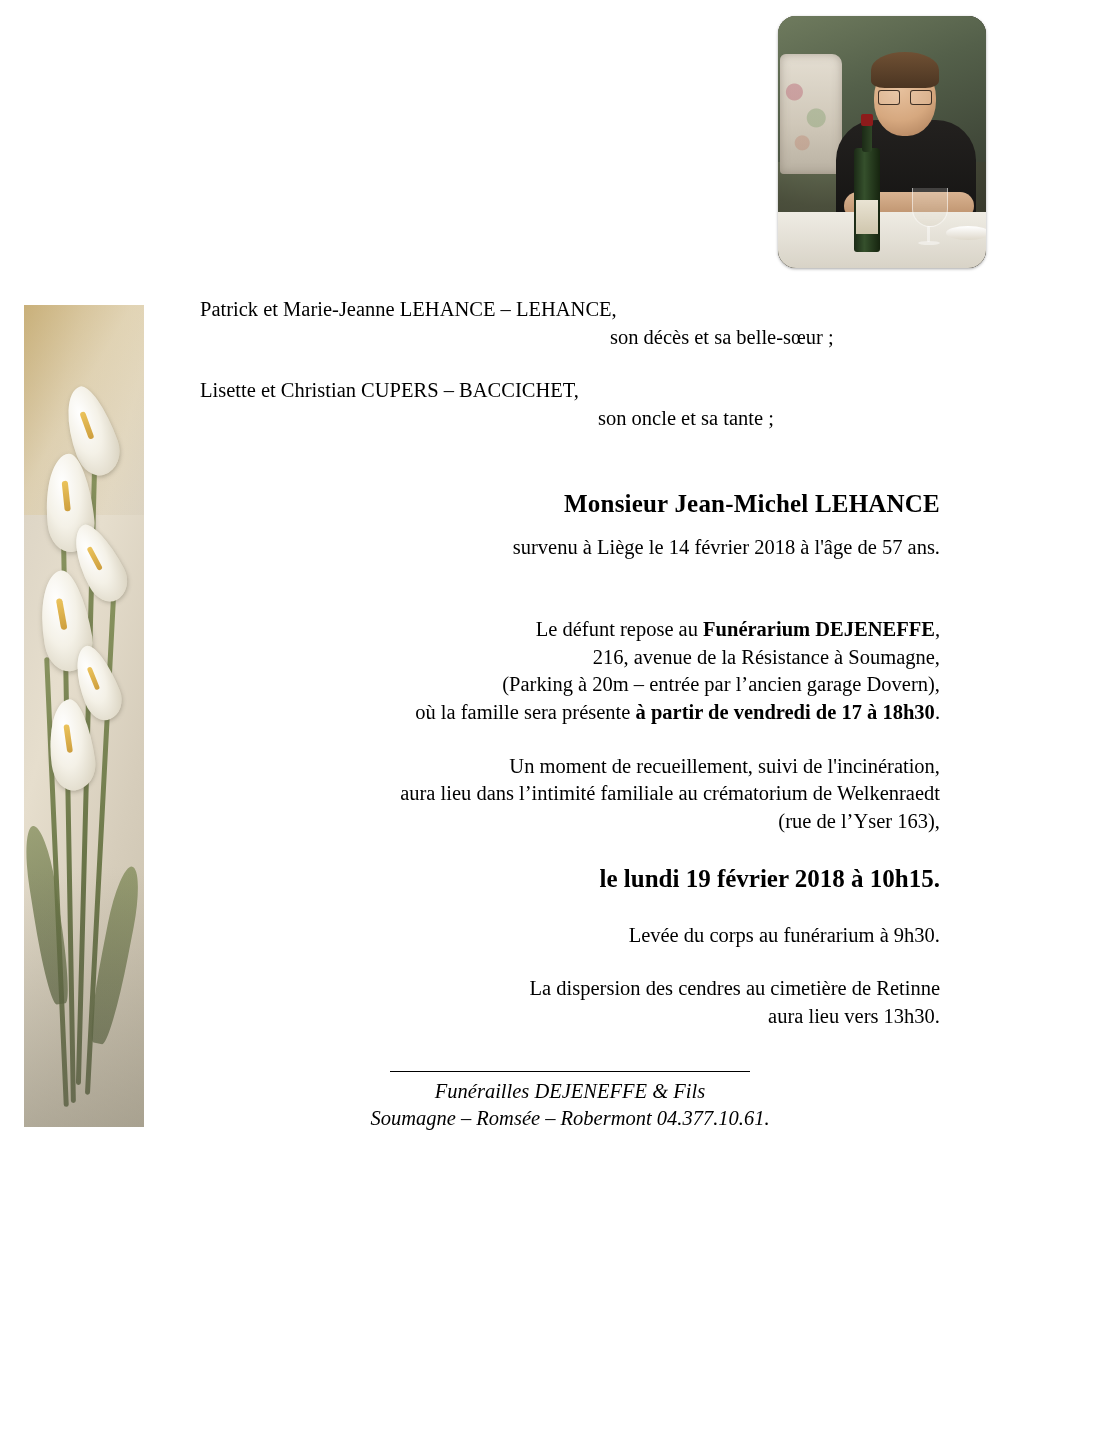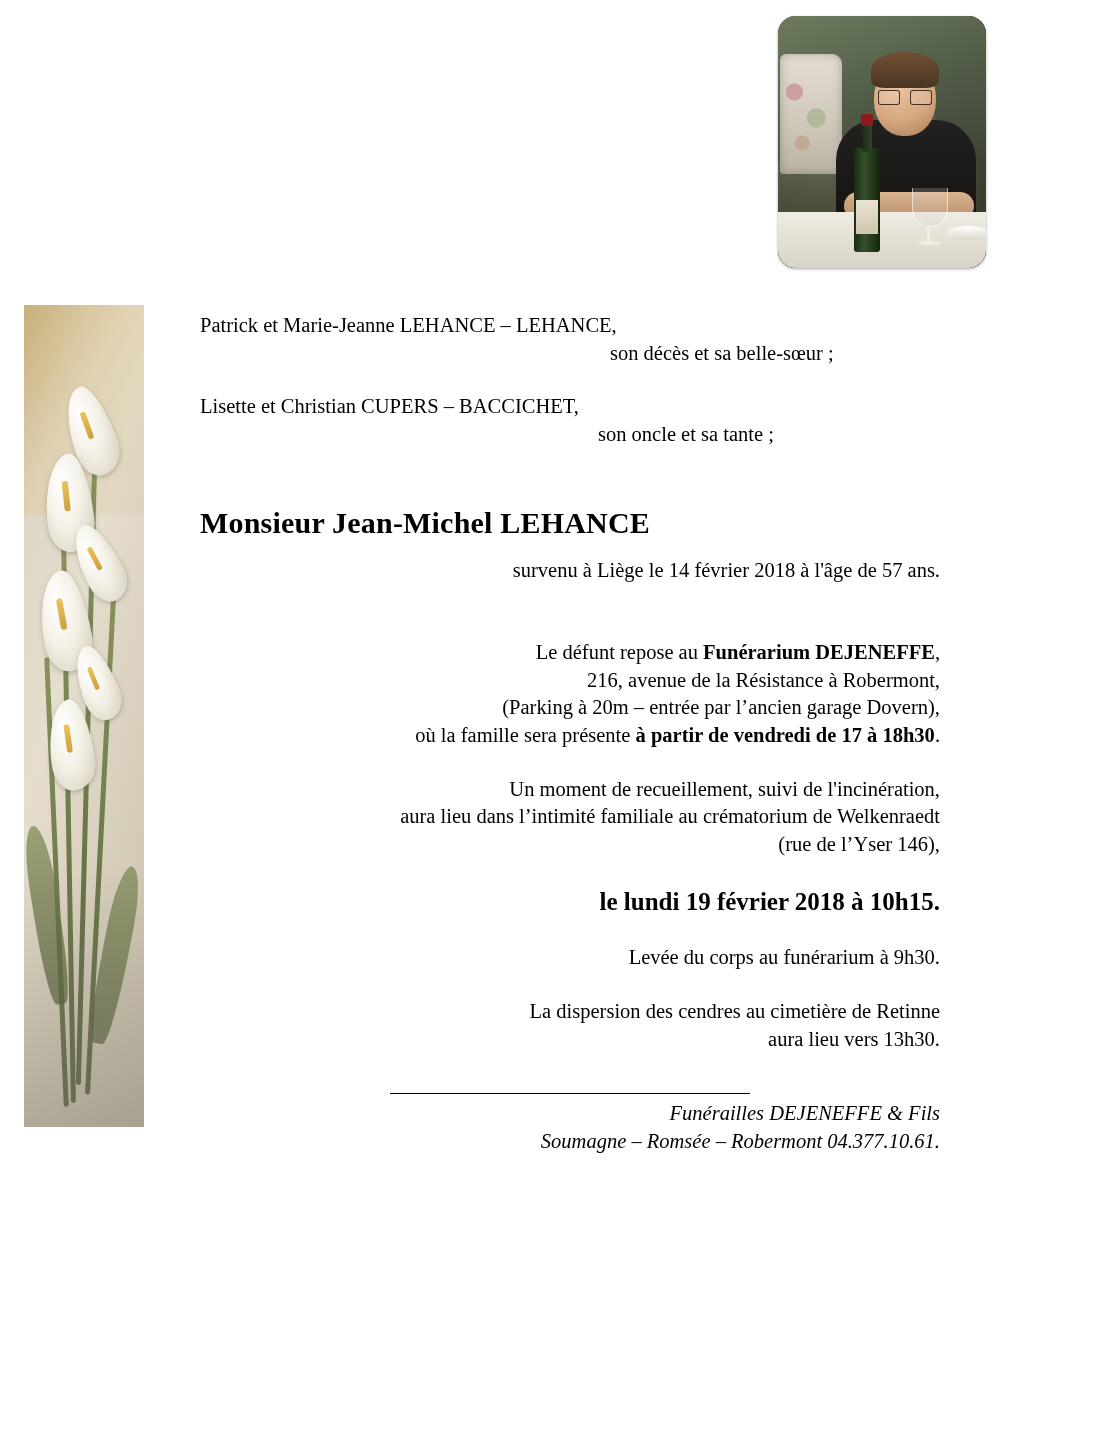--- a/index.html
+++ b/index.html
@@ -237,41 +237,41 @@
     transform: rotate(8deg);
     opacity: 0.8;
   }
   .leaf.le1 { left: 10px; top: 520px; transform: rotate(-9deg); }
   .leaf.le2 { left: 78px; top: 560px; transform: rotate(11deg); }
 
   
   .notice {
     position: absolute;
     left: 200px;
-    top: 312px;
+    top: 296px;
     width: 740px;
     font-size: 20.5px;
     line-height: 1.35;
   }
   .line { white-space: pre-wrap; }
   .indent-1 { padding-left: 410px; }
   .indent-2 { padding-left: 398px; }
   .gap-sm { height: 14px; }
   .gap-md { height: 26px; }
   .gap-lg { height: 40px; }
   .center { text-align: right; }
   .name {
-    text-align: left;
-    font-size: 30px;
+    text-align: right;
+    font-size: 25px;
     font-weight: bold;
     letter-spacing: 0.2px;
   }
   .bold { font-weight: bold; }
   .sig {
-    text-align: right;
+    text-align: center;
     font-style: italic;
     font-size: 20.5px;
     line-height: 1.35;
   }
   .rule {
     width: 360px;
     height: 1px;
     background: #000;
     margin: 0 auto 6px auto;
   }
@@ -335,29 +335,29 @@
   <div class="name">Monsieur Jean-Michel LEHANCE</div>
 
   <div class="gap-sm"></div>
 
   <div class="center">survenu à Liège le 14 février 2018 à l'âge de 57 ans.</div>
 
   <div class="gap-lg"></div>
   <div class="gap-sm"></div>
 
   <div class="center"><span>Le défunt repose au </span><span class="bold">Funérarium DEJENEFFE</span><span>,</span></div>
-  <div class="center">216, avenue de la Résistance à Robermont,</div>
+  <div class="center">216, avenue de la Résistance à Soumagne,</div>
   <div class="center">(Parking à 20m – entrée par l’ancien garage Dovern),</div>
   <div class="center"><span>où la famille sera présente </span><span class="bold">à partir de vendredi de 17 à 18h30</span><span>.</span></div>
 
   <div class="gap-md"></div>
 
   <div class="center">Un moment de recueillement, suivi de l'incinération,</div>
   <div class="center">aura lieu dans l’intimité familiale au crématorium de Welkenraedt</div>
-  <div class="center">(rue de l’Yser 146),</div>
+  <div class="center">(rue de l’Yser 163),</div>
 
   <div class="gap-md"></div>
 
   <div class="center bold" style="font-size:25px;">le lundi 19 février 2018 à 10h15.</div>
 
   <div class="gap-md"></div>
 
   <div class="center">Levée du corps au funérarium à 9h30.</div>
 
   <div class="gap-md"></div>

